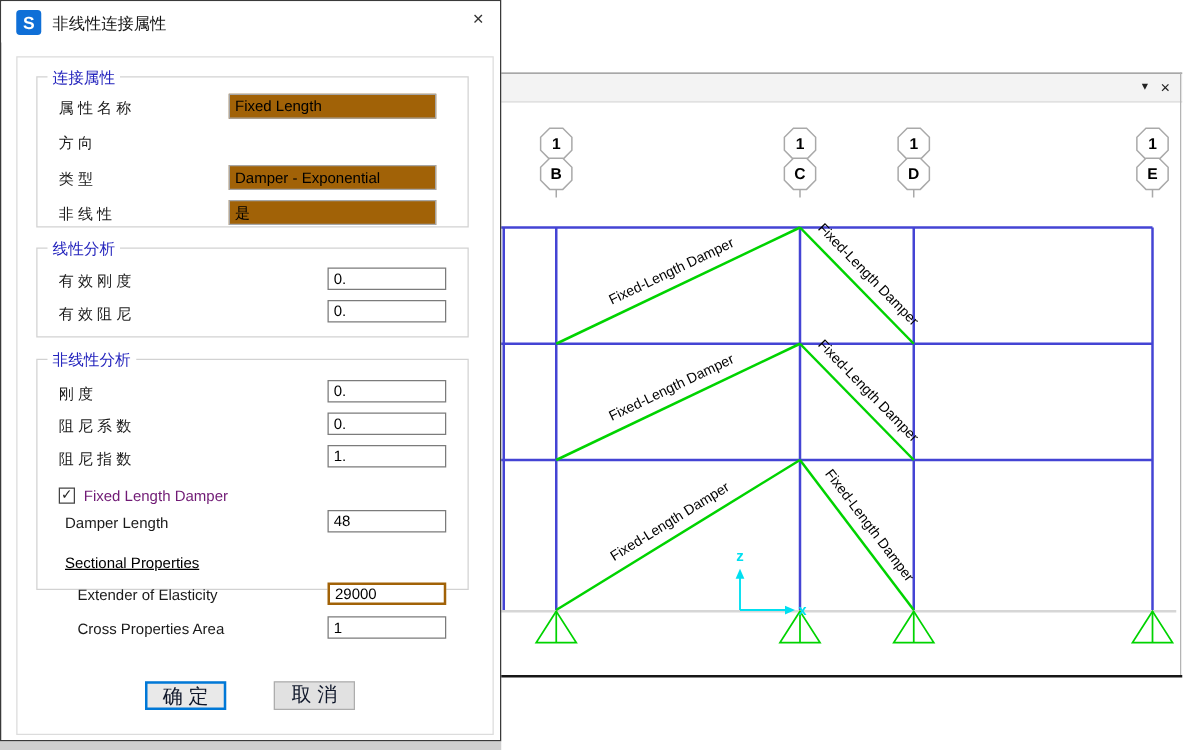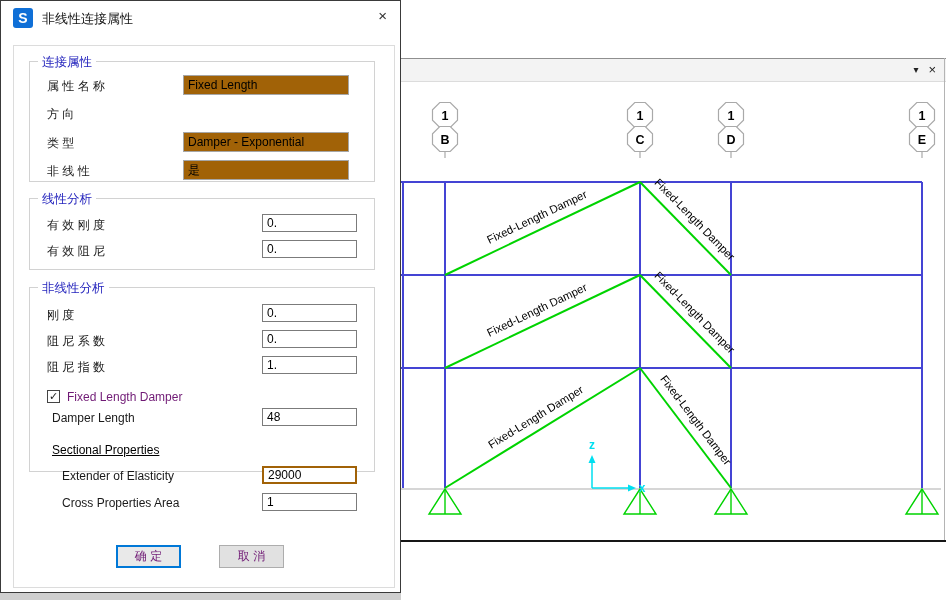--- a/index.html
+++ b/index.html
@@ -46,22 +46,22 @@
 
   .chk-row { position: absolute; left: 17px; top: 101px; height: 16px; }
   .chk-box { position: absolute; left: 0; top: 1px; width: 13px; height: 13px; background: #fff;
     border: 1px solid #444; font-size: 11px; line-height: 11px; text-align: center; color: #222; }
   .chk-lbl { position: absolute; left: 20px; top: 1px; font-size: 12px; color: #701a75; white-space: nowrap; }
   .sub-heading { position: absolute; left: 22px; top: 155px; font-size: 12px; color: #000;
     text-decoration: underline; white-space: nowrap; }
   .lbl.en { left: 22px; }
   .lbl.en2 { left: 32px; }
 
-  .btn { position: absolute; top: 544px; width: 65px; height: 23px; font-size: 12px;
-    font-family: "Liberation Sans", sans-serif; color: #701a75; cursor: default; }
+  .btn { position: absolute; top: 544px; width: 65px; height: 23px; font-size: 16px;
+    font-family: "Liberation Sans", sans-serif; color: #0f172a; cursor: default; }
   .btn-ok { left: 115px; background: #e9e9e9; border: 2px solid #0078d7; }
   .btn-cancel { left: 218px; background: #e1e1e1; border: 1px solid #adadad; }
 </style>
 </head>
 <body>
 
 <div class="page">
 
   <div class="view-window">
     <div class="vw-titlebar">

